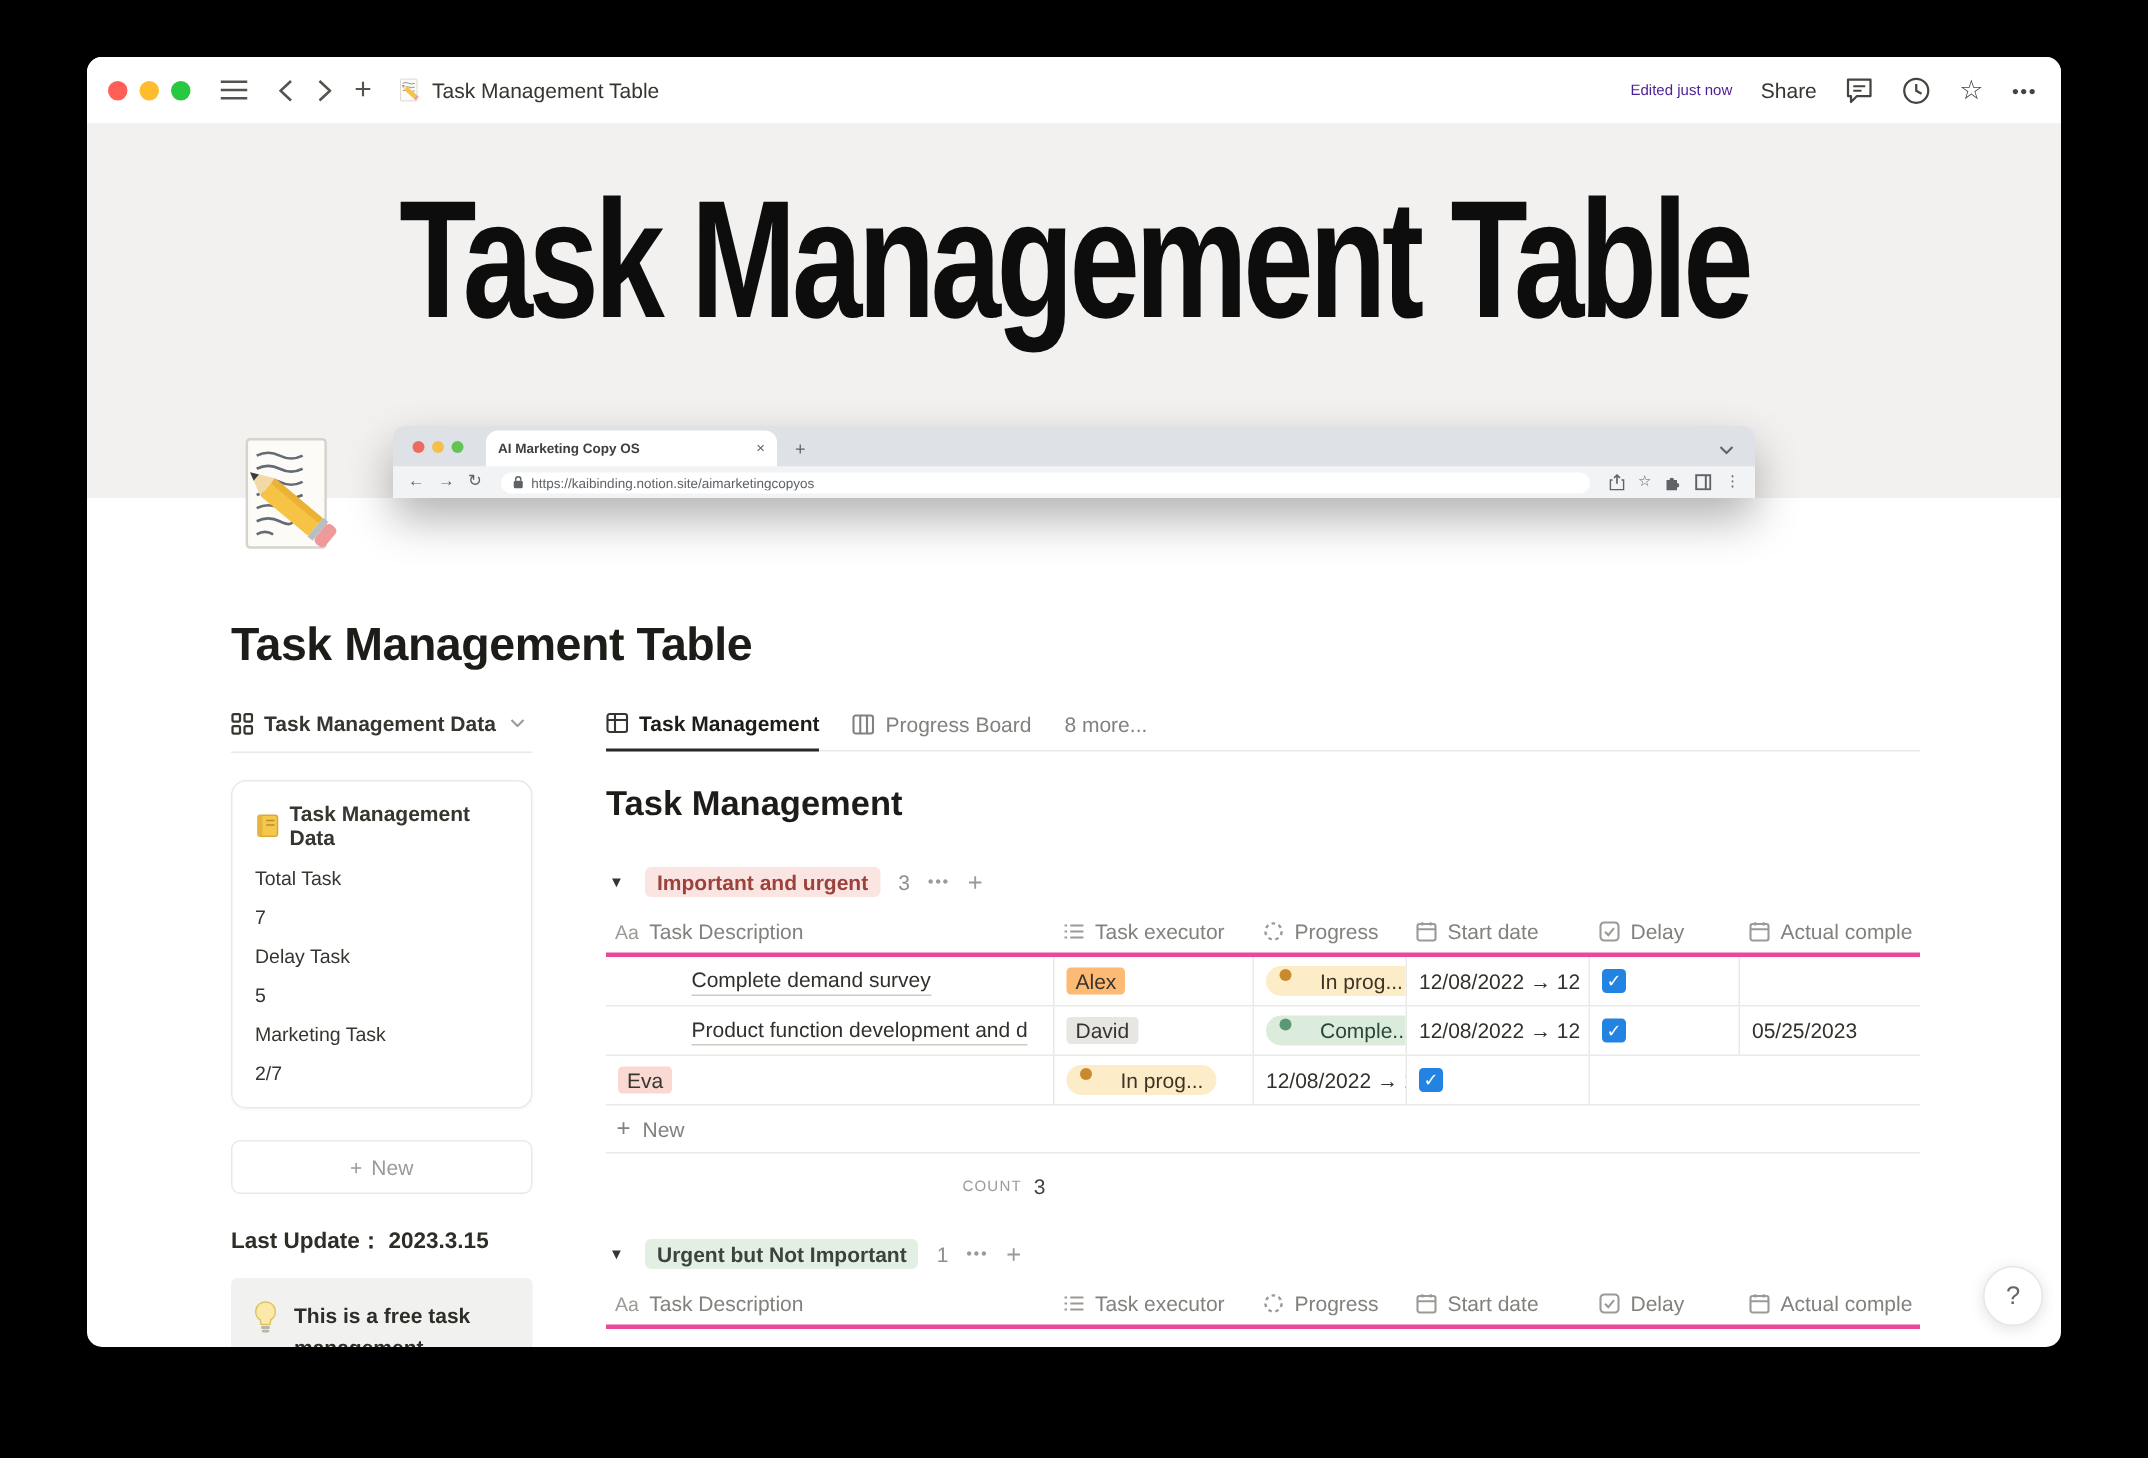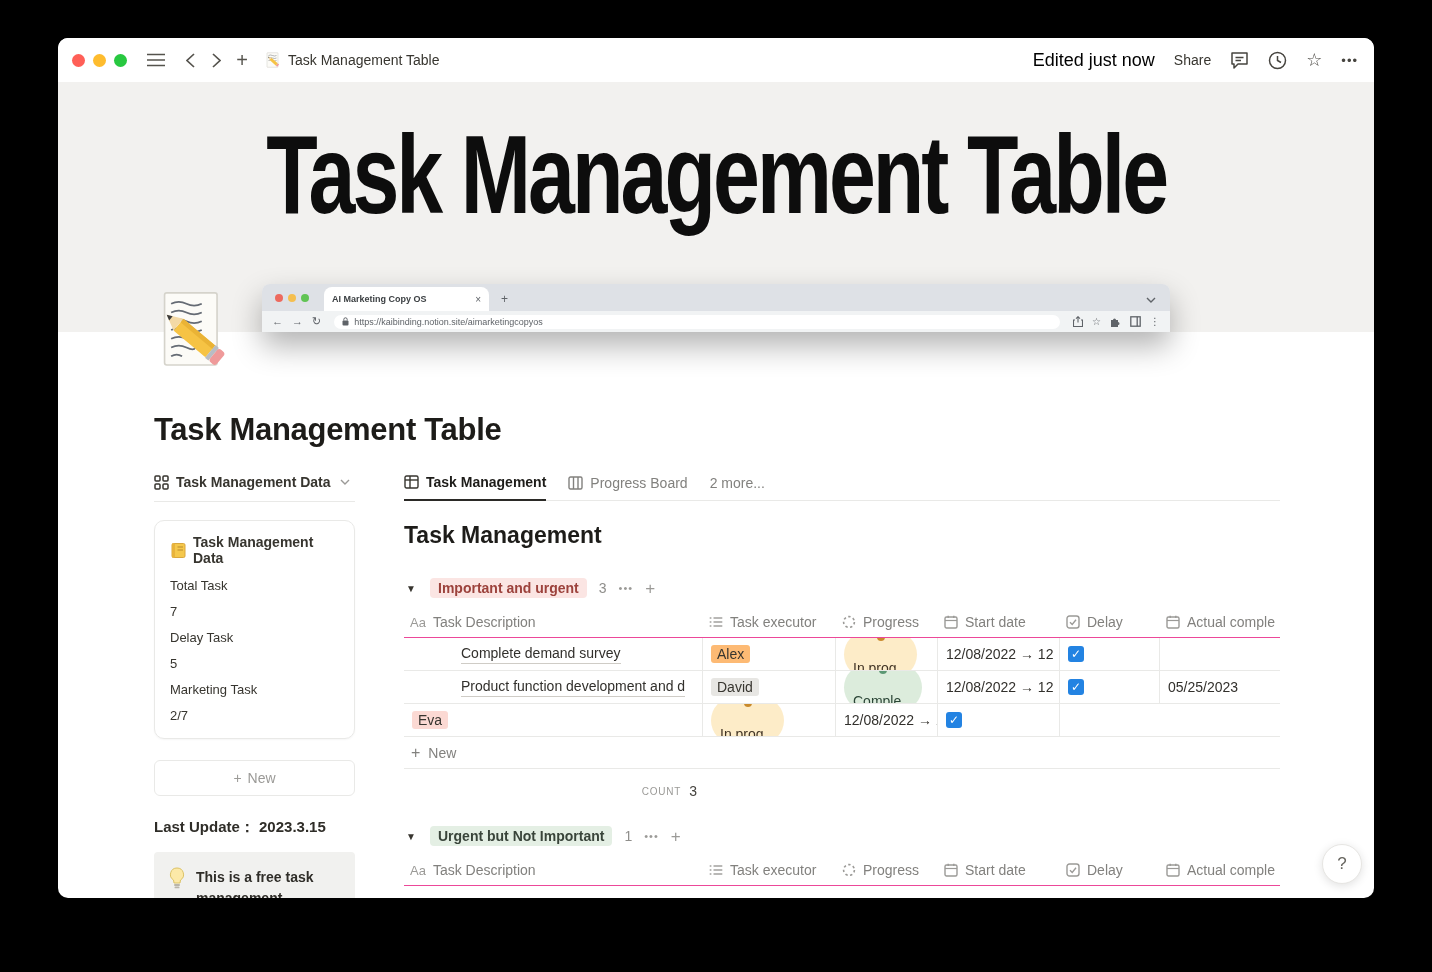--- a/index.html
+++ b/index.html
@@ -10,36 +10,36 @@
 
   
   .titlebar { height:44px; display:flex; align-items:center; padding:0 16px 0 14px; background:#fff; }
   .lights { display:flex; gap:8px; margin-right:16px; }
   .light { width:13px; height:13px; border-radius:50%; }
   .light.red{ background:#ff5f57; } .light.yellow{ background:#febc2e; } .light.green{ background:#28c840; }
   .tb-icon { display:flex; align-items:center; justify-content:center; width:26px; height:26px; color:#5a5852; }
   .tb-icon svg { display:block; }
   .doc-title { display:flex; align-items:center; gap:7px; margin-left:10px; font-size:14px; color:#37352f; }
   .tb-right { margin-left:auto; display:flex; align-items:center; gap:19px; }
-  .edited { color:#000000; font-size:18px; }
+  .edited { color:#4c1d95; font-size:10px; }
   .share { color:#37352f; font-size:14px; }
   .star-glyph { font-size:18px; color:#46443f; line-height:1; }
   .dots-glyph { font-size:13px; color:#46443f; letter-spacing:1px; }
 
   
   .cover { position:relative; height:250px; background:#f2f1ef; }
   .big-title { text-align:center; padding-top:28px; white-space:nowrap; color:#0d0d0d; }
   .big-title span { display:inline-block; font-size:86px; font-weight:700; letter-spacing:-3px;
     transform:scale(0.98,1.30); transform-origin:center top; }
   .mini-browser { position:absolute; left:204px; bottom:0; width:908px; height:48px;
     border-radius:8px 8px 0 0; box-shadow:0 14px 30px rgba(0,0,0,.30); }
   .mb-tabbar { height:27px; background:#dee1e6; border-radius:8px 8px 0 0; display:flex; align-items:flex-end; }
   .mb-lights { display:flex; gap:5px; margin:0 0 9px 13px; }
   .mb-light { width:8px; height:8px; border-radius:50%; }
-  .mb-tab { margin-left:15px; width:165px; height:24px; background:#fff; border-radius:8px 8px 0 0;
+  .mb-tab { margin-left:15px; width:194px; height:24px; background:#fff; border-radius:8px 8px 0 0;
     display:flex; align-items:center; padding:0 8px; }
   .mb-tab-title { font-size:9px; font-weight:700; color:#3c4043; flex:1; white-space:nowrap; overflow:hidden; }
   .mb-close { font-size:10px; color:#5f6368; }
   .mb-plus { font-size:12px; color:#5f6368; margin:0 0 5px 12px; }
   .mb-chevron { margin-left:auto; margin-right:14px; margin-bottom:8px; color:#5f6368; }
   .mb-navbar { height:21px; background:#f1f3f4; display:flex; align-items:center; padding:0 10px; gap:9px; }
   .mb-nav-glyph { font-size:11px; color:#5f6368; line-height:1; }
   .mb-url { flex:1; height:14px; background:#fff; border-radius:8px; display:flex; align-items:center;
     gap:5px; padding:0 8px; margin:0 4px; }
   .mb-url-text { font-size:9px; color:#5f6368; white-space:nowrap; overflow:hidden; }
@@ -80,35 +80,35 @@
   .group-header { margin-top:24px; display:flex; align-items:center; gap:12px; height:30px; }
   .toggle { font-size:10px; color:#37352f; width:14px; text-align:center; }
   .badge { font-size:14px; font-weight:600; padding:2px 8px; border-radius:4px; }
   .badge.red { background:#fbe5e3; color:#9c423c; }
   .badge.green { background:#e4efe4; color:#39443a; }
   .group-count { font-size:14px; color:#8f8e8b; }
   .group-menu { color:#9b9a97; font-size:11px; letter-spacing:1px; }
   .group-add { color:#9b9a97; font-size:17px; line-height:1; }
 
   .grid { display:grid; grid-template-columns:299px 133px 102px 122px 100px 120px; align-items:center; }
-  .thead { height:31px; border-bottom:1px solid #ec4899; margin-top:4px; }
+  .thead { height:31px; border-bottom:3px solid #ec4899; margin-top:4px; }
   .th { display:flex; align-items:center; gap:7px; font-size:14px; color:#82817e; padding:0 6px; height:100%;
     white-space:nowrap; overflow:hidden; }
   .th .icon { flex:none; display:flex; color:#9b9a97; }
   .row { height:33px; border-bottom:1px solid #e9e9e7; }
   .cell { height:100%; display:flex; align-items:center; padding:0 8px; overflow:hidden; white-space:nowrap;
     font-size:14px; color:#32302c; }
   .cell.vline { border-right:1px solid #e9e9e7; }
   .cell.desc { padding-left:57px; font-weight:500; }
   .cell.desc span { border-bottom:1px solid #cfccc6; line-height:1.35; }
   .tag { padding:1px 6px; border-radius:3px; font-size:14px; color:#37352f; }
   .tag.brown { background:#fdba74; }
   .tag.gray  { background:#e7e6e3; }
   .tag.red   { background:#fbd9d3; }
-  .pill { display:inline-flex; align-items:center; gap:19px; border-radius:999px; padding:2px 9px; font-size:14px;flex-direction:column; }
+  .pill { display:inline-flex; gap:19px; border-radius:999px; padding:2px 9px; font-size:14px; }
   .pill .dot { width:8px; height:8px; border-radius:50%; flex:none; }
   .pill.yellow { background:#fdecc8; color:#403324; }
   .pill.yellow .dot { background:#c98a2c; }
   .pill.green { background:#dcecdc; color:#2b4536; }
   .pill.green .dot { background:#5b9874; }
   .checkbox { width:16px; height:16px; background:#2383e2; border-radius:3px; position:relative; flex:none; }
   .checkbox::after { content:"✓"; position:absolute; left:0; top:0; width:16px; height:16px;
     color:#fff; font-size:12px; font-weight:700; line-height:16px; text-align:center; }
   .new-row { height:32px; display:flex; align-items:center; gap:8px; padding-left:7px;
     border-bottom:1px solid #e9e9e7; color:#82817e; font-size:14px; }
@@ -359,21 +359,21 @@
               <svg width="15" height="14" viewBox="0 0 15 14">
                   <g fill="none" stroke="#82817e" stroke-width="1.4">
                     <rect x="1" y="1" width="13" height="12" rx="1.5"></rect>
                     <line x1="5.5" y1="1" x2="5.5" y2="13"></line>
                     <line x1="10" y1="1" x2="10" y2="13"></line>
                   </g>
                 </svg>
             </span>
             <span>Progress Board</span>
           </div>
-          <div class="tab-more">2 more...</div>
+          <div class="tab-more">8 more...</div>
         </div>
 
         <div class="board-heading">Task Management</div>
 
         <div class="group-header">
           <span class="toggle">▼</span>
           <span class="badge red">Important and urgent</span>
           <span class="group-count">3</span>
           <span class="group-menu">•••</span>
           <span class="group-add">+</span>

